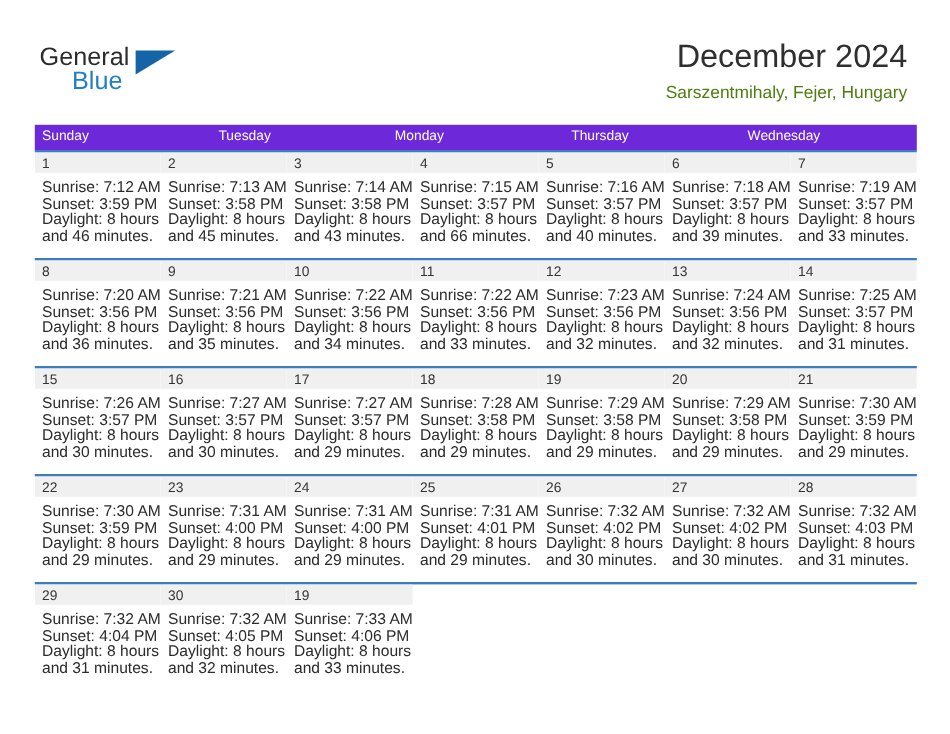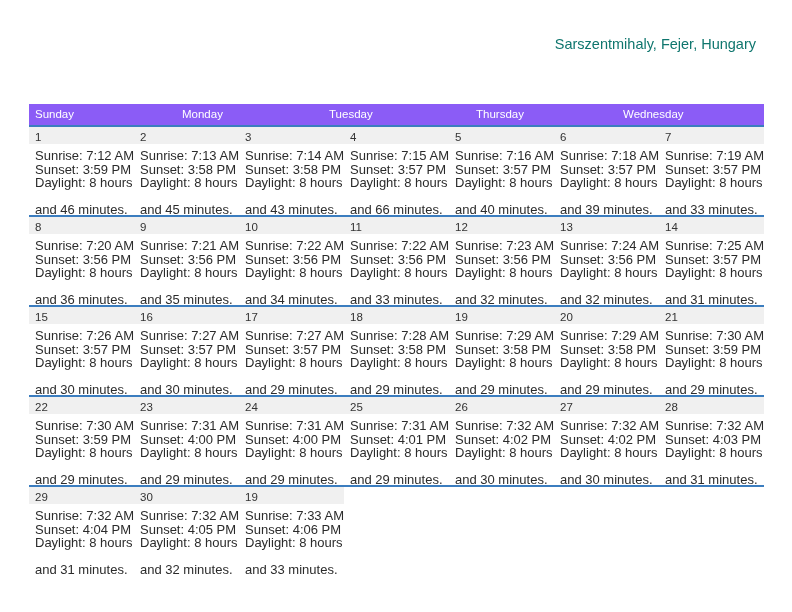--- a/index.html
+++ b/index.html
@@ -71,38 +71,38 @@
   }
   .month-title {
     font-size: 27px;
     color: #2f2f2f;
     font-weight: normal;
     line-height: 34px;
     white-space: nowrap;
   }
   .location {
     font-size: 14.5px;
-    color: #0f766e;
+    color: #4d7c0f;
     line-height: 22px;
     margin-top: 3px;
     white-space: nowrap;
   }
 
   
   .calendar {
     position: absolute;
     left: 29px;
     top: 104px;
     width: 735px;
   }
   .weekday-row {
     display: flex;
     width: 735px;
     height: 21px;
-    background: #8b5cf6;
+    background: #6d28d9;
   }
   .weekday {
     flex: 1 1 105px;
     width: 105px;
     color: #ffffff;
     font-size: 11.5px;
     line-height: 21px;
     padding-left: 6px;
     box-sizing: border-box;
     white-space: nowrap;
@@ -144,43 +144,48 @@
     padding: 5px 4px 0 6px;
     font-size: 13px;
     line-height: 13.6px;
     color: #2b2b2b;
   }
   .day-info div {
     white-space: nowrap;
   }
   .daylight-line2 {
     white-space: nowrap;
-    margin-top: 13px;
   }
 </style>
 </head>
 <body>
 
 <div class="page">
 
   <div class="header">
 
+    <div class="logo">
+      <span class="logo-general">General</span>
+      <span class="logo-triangle"></span>
+      <span class="logo-blue">Blue</span>
+    </div>
 
     <div class="title-block">
+      <div class="month-title">December 2024</div>
       <div class="location">Sarszentmihaly, Fejer, Hungary</div>
     </div>
 
   </div>
 
   <div class="calendar">
 
     <div class="weekday-row">
       <div class="weekday">Sunday</div>
+      <div class="weekday">Tuesday</div>
       <div class="weekday">Monday</div>
-      <div class="weekday">Tuesday</div>
       <div class="weekday">Thursday</div>
       <div class="weekday">Wednesday</div>
     </div>
 
     <div class="week-row">
       <div class="day-cell">
         <div class="day-num-band"><span class="day-num">1</span></div>
         <div class="day-info">
           <div>Sunrise: 7:12 AM</div>
           <div>Sunset: 3:59 PM</div>

